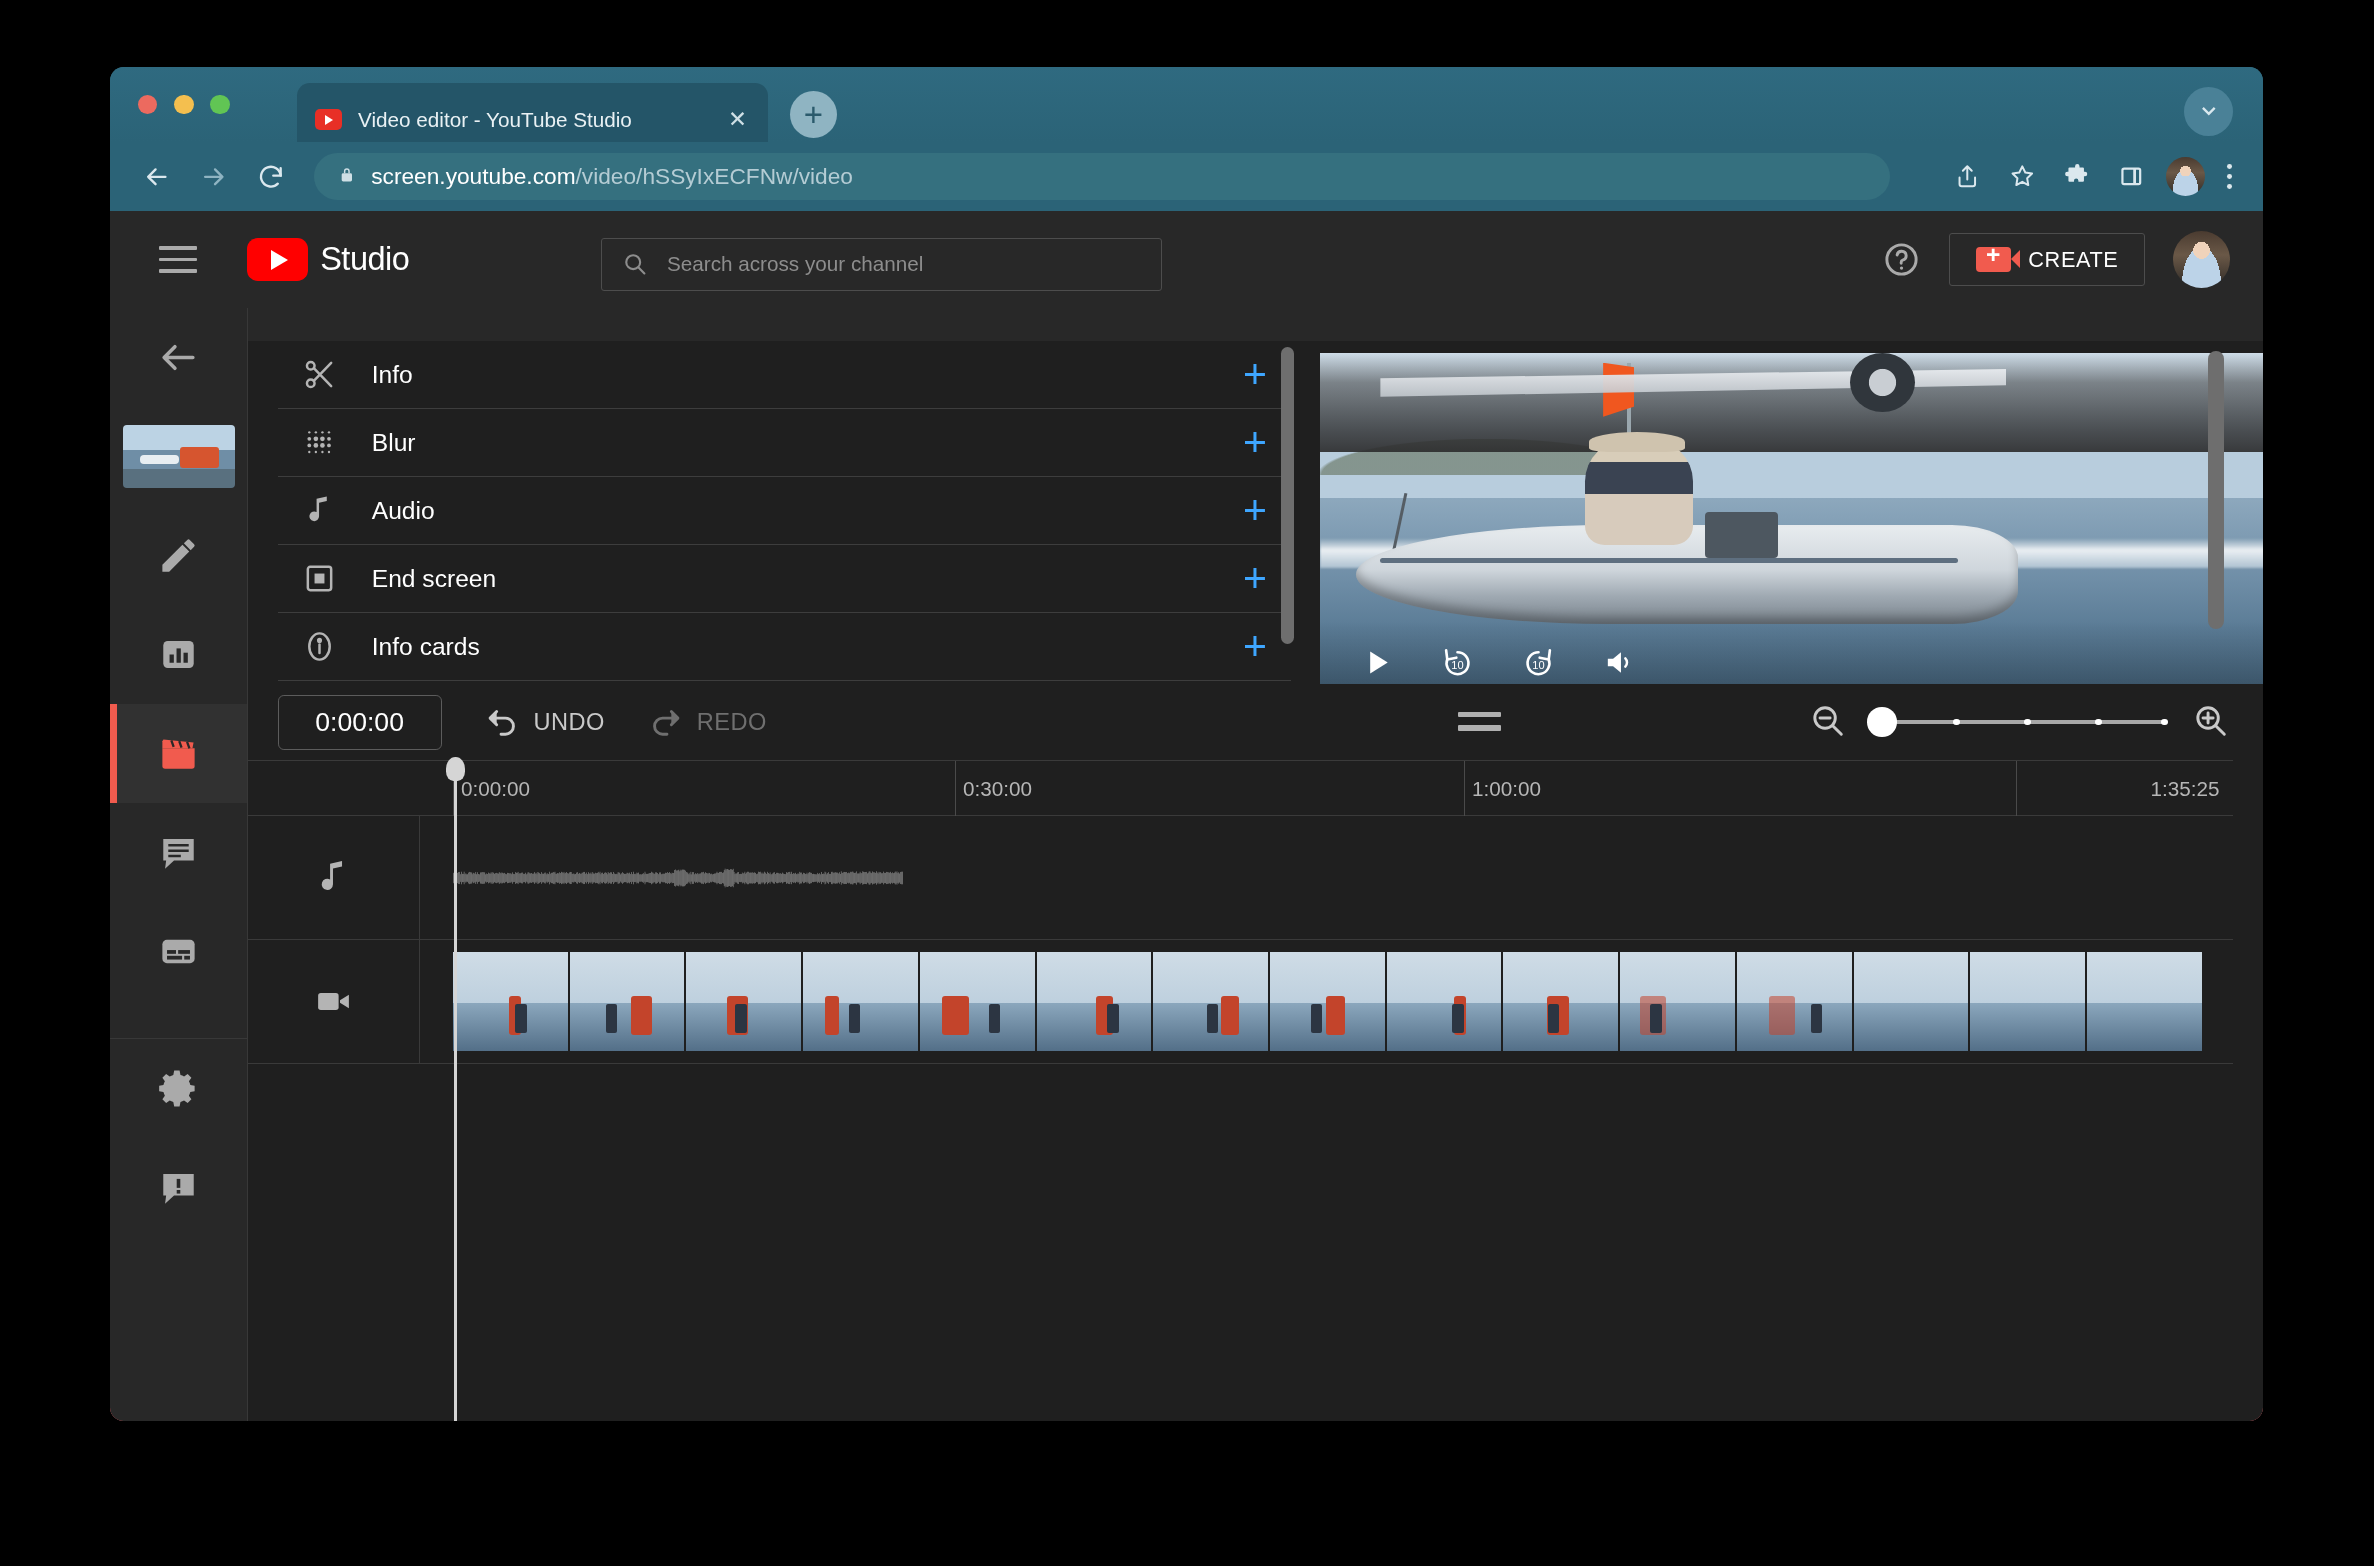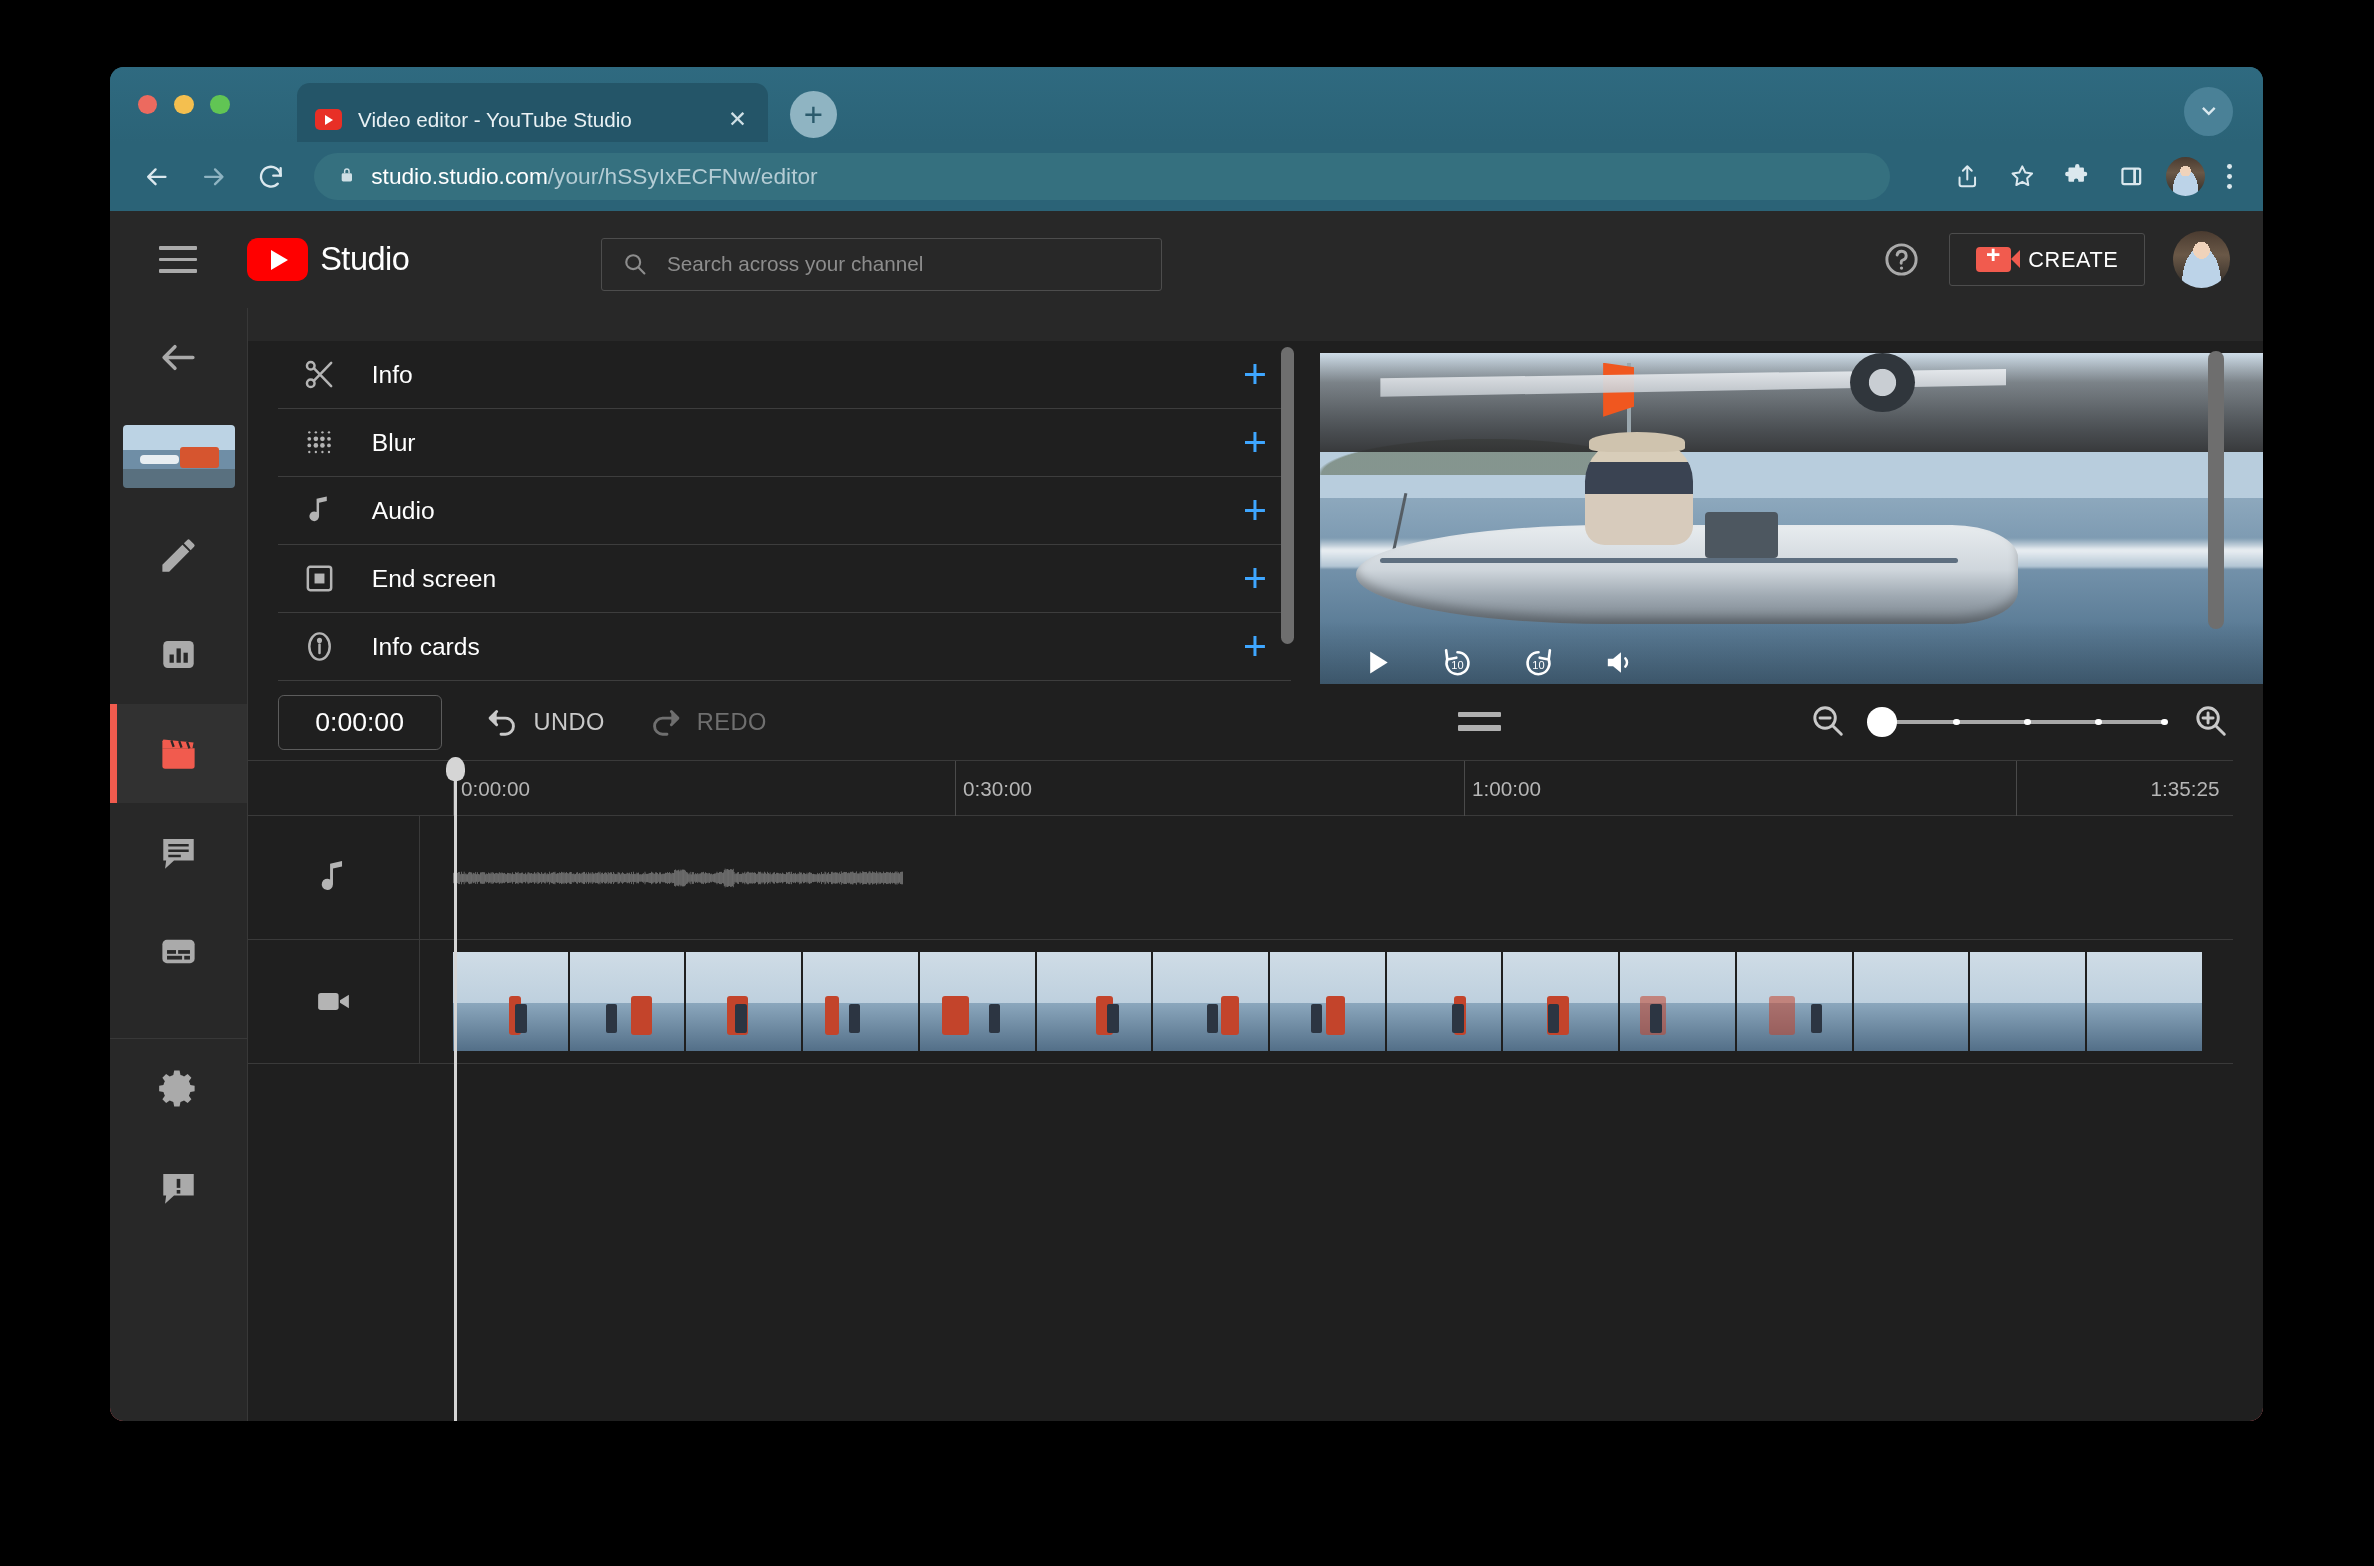--- a/index.html
+++ b/index.html
@@ -319,21 +319,21 @@
         </svg>
     </div>
 
     <div id="omnibox">
       <span id="lock-icon">
         <svg viewBox="0 0 24 24" fill="#cfe0e6">
             <rect x="5" y="10" width="14" height="11" rx="2"></rect>
             <path d="M8 10V7a4 4 0 0 1 8 0v3h-2V7a2 2 0 0 0-4 0v3z"></path>
           </svg>
       </span>
-      <span id="url-text"><span>studio.studio.com</span><span class="dim">/your/hSSyIxECFNw/editor</span></span>
+      <span id="url-text"><span>screen.youtube.com</span><span class="dim">/video/hSSyIxECFNw/video</span></span>
     </div>
 
     <div id="toolbar-right">
       <span class="tb-icon">
         <svg viewBox="0 0 24 24" fill="none" stroke="#dbe8ee" stroke-width="1.8" stroke-linecap="round" stroke-linejoin="round">
             <path d="M12 3v12M8 7l4-4 4 4"></path>
             <path d="M5 13v6a2 2 0 0 0 2 2h10a2 2 0 0 0 2-2v-6"></path>
           </svg>
       </span>
       <span class="tb-icon">

